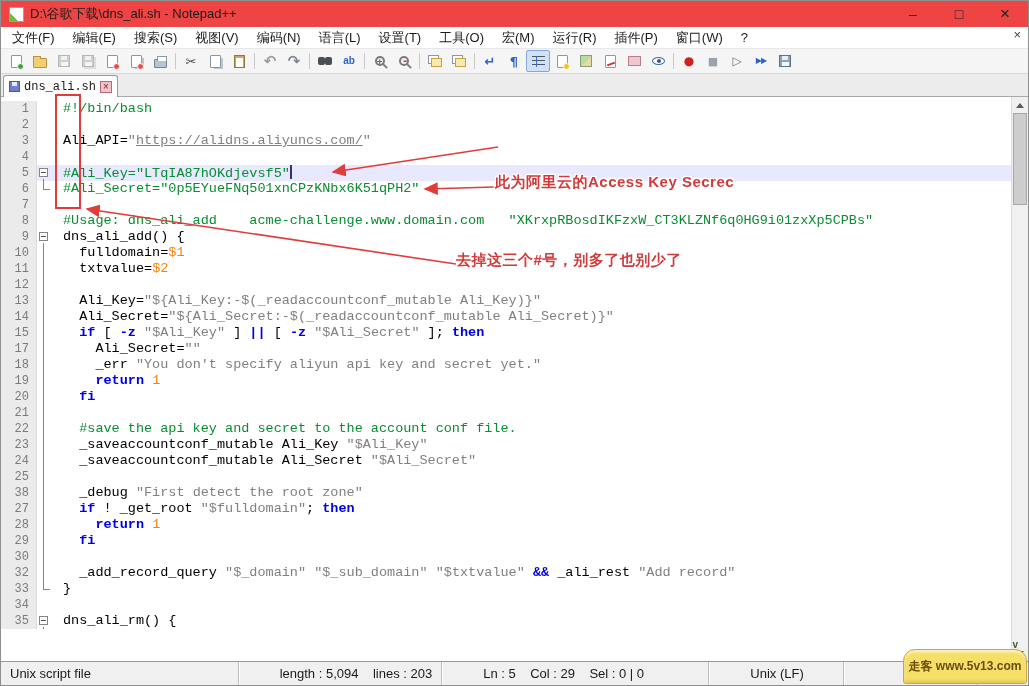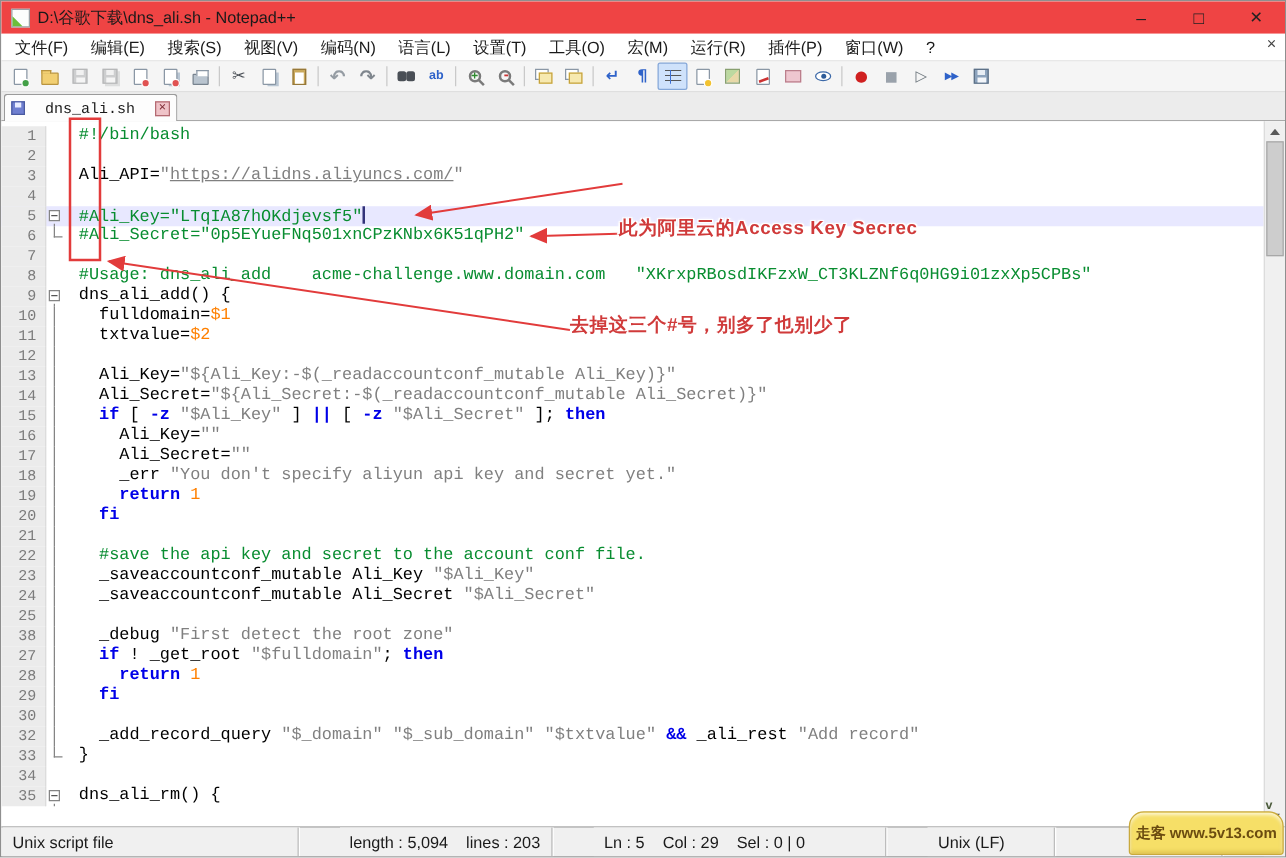--- a/index.html
+++ b/index.html
@@ -65,21 +65,21 @@
       linear-gradient(to right,#3b6fd4 1px,transparent 1px) 4px 0/13px 100% no-repeat,
       repeating-linear-gradient(#555 0 1px,transparent 1px 4px);}
   .sh-map{width:12px;height:12px;border:1px solid #88a070;background:linear-gradient(135deg,#bcd9a0 50%,#e8d9a8 50%);}
   .sh-fn::after{content:"";position:absolute;left:1px;bottom:2px;width:8px;height:2px;background:#c33;transform:rotate(-20deg);}
   .sh-pink{width:13px;height:10px;background:#eec6cf;border:1px solid #bb7f8c;}
   .sh-eye{width:13px;height:8px;border:1px solid #3c69a8;border-radius:50%;position:relative;background:#fff;}
   .sh-eye::before{content:"";position:absolute;left:4px;top:1px;width:4px;height:4px;border-radius:50%;background:#2d5b99;}
 
   
   .tabbar{height:23px;background:#ececec;border-bottom:1px solid #a9a9a9;display:flex;align-items:flex-end;padding-left:2px;}
-  .tab{height:22px;display:flex;align-items:center;gap:16px;padding:0 5px;background:#fdfdfd;border:1px solid #9b9b9b;border-bottom:none;border-radius:3px 3px 0 0;position:relative;top:1px;}
+  .tab{height:22px;display:flex;align-items:center;gap:4px;padding:0 5px;background:#fdfdfd;border:1px solid #9b9b9b;border-bottom:none;border-radius:3px 3px 0 0;position:relative;top:1px;}
   .tabsave{width:11px;height:11px;background:#6f7fd0;border:1px solid #4a5aa0;position:relative;flex:none;}
   .tabsave::before{content:"";position:absolute;left:2px;top:0;width:5px;height:4px;background:#e8ecff;}
   .tablabel{font-size:12px;font-family:"Liberation Mono",monospace;}
   .tabclose{width:12px;height:12px;background:#efc3c8;border:1px solid #b46a72;color:#7c2a33;font-size:10px;line-height:10px;text-align:center;flex:none;}
 
   
   .editor{height:564px;display:flex;background:#fff;position:relative;}
   #code{flex:1;overflow:hidden;padding-top:4px;font-family:"Liberation Mono","DejaVu Sans Mono",monospace;font-size:13.5px;}
   .line{display:flex;height:16px;line-height:16px;white-space:pre;}
   .line.cur{background:var(--current_line);}
@@ -288,21 +288,20 @@
         <div class="line"><span class="ln">6</span><span class="fold"><i class="fendv"></i><i class="fendh"></i></span><span class="txt"><span class="c-comment">#Ali_Secret="0p5EYueFNq501xnCPzKNbx6K51qPH2"</span></span></div>
         <div class="line"><span class="ln">7</span><span class="fold"></span><span class="txt"></span></div>
         <div class="line"><span class="ln">8</span><span class="fold"></span><span class="txt"><span class="c-comment">#Usage: dns_ali_add    acme-challenge.www.domain.com   "XKrxpRBosdIKFzxW_CT3KLZNf6q0HG9i01zxXp5CPBs"</span></span></div>
         <div class="line"><span class="ln">9</span><span class="fold"><i class="fbox"></i><i class="fline"></i></span><span class="txt"><span class="c-plain">dns_ali_add() {</span></span></div>
         <div class="line"><span class="ln">10</span><span class="fold"><i class="fmid"></i></span><span class="txt"><span class="c-plain">  fulldomain=</span><span class="c-num">$1</span></span></div>
         <div class="line"><span class="ln">11</span><span class="fold"><i class="fmid"></i></span><span class="txt"><span class="c-plain">  txtvalue=</span><span class="c-num">$2</span></span></div>
         <div class="line"><span class="ln">12</span><span class="fold"><i class="fmid"></i></span><span class="txt"></span></div>
         <div class="line"><span class="ln">13</span><span class="fold"><i class="fmid"></i></span><span class="txt"><span class="c-plain">  Ali_Key=</span><span class="c-str">"${Ali_Key:-$(_readaccountconf_mutable Ali_Key)}"</span></span></div>
         <div class="line"><span class="ln">14</span><span class="fold"><i class="fmid"></i></span><span class="txt"><span class="c-plain">  Ali_Secret=</span><span class="c-str">"${Ali_Secret:-$(_readaccountconf_mutable Ali_Secret)}"</span></span></div>
         <div class="line"><span class="ln">15</span><span class="fold"><i class="fmid"></i></span><span class="txt"><span class="c-plain">  </span><span class="c-kw">if</span><span class="c-plain"> [ </span><span class="c-kw">-z</span><span class="c-plain"> </span><span class="c-str">"$Ali_Key"</span><span class="c-plain"> ] </span><span class="c-kw">||</span><span class="c-plain"> [ </span><span class="c-kw">-z</span><span class="c-plain"> </span><span class="c-str">"$Ali_Secret"</span><span class="c-plain"> ]; </span><span class="c-kw">then</span></span></div>
-        <div class="line"><span class="ln">16</span><span class="fold"><i class="fmid"></i></span><span class="txt"><span class="c-plain">    Ali_Key=</span><span class="c-str">""</span></span></div>
         <div class="line"><span class="ln">17</span><span class="fold"><i class="fmid"></i></span><span class="txt"><span class="c-plain">    Ali_Secret=</span><span class="c-str">""</span></span></div>
         <div class="line"><span class="ln">18</span><span class="fold"><i class="fmid"></i></span><span class="txt"><span class="c-plain">    _err </span><span class="c-str">"You don't specify aliyun api key and secret yet."</span></span></div>
         <div class="line"><span class="ln">19</span><span class="fold"><i class="fmid"></i></span><span class="txt"><span class="c-plain">    </span><span class="c-kw">return</span><span class="c-plain"> </span><span class="c-num">1</span></span></div>
         <div class="line"><span class="ln">20</span><span class="fold"><i class="fmid"></i></span><span class="txt"><span class="c-plain">  </span><span class="c-kw">fi</span></span></div>
         <div class="line"><span class="ln">21</span><span class="fold"><i class="fmid"></i></span><span class="txt"></span></div>
         <div class="line"><span class="ln">22</span><span class="fold"><i class="fmid"></i></span><span class="txt"><span class="c-comment">  #save the api key and secret to the account conf file.</span></span></div>
         <div class="line"><span class="ln">23</span><span class="fold"><i class="fmid"></i></span><span class="txt"><span class="c-plain">  _saveaccountconf_mutable Ali_Key </span><span class="c-str">"$Ali_Key"</span></span></div>
         <div class="line"><span class="ln">24</span><span class="fold"><i class="fmid"></i></span><span class="txt"><span class="c-plain">  _saveaccountconf_mutable Ali_Secret </span><span class="c-str">"$Ali_Secret"</span></span></div>
         <div class="line"><span class="ln">25</span><span class="fold"><i class="fmid"></i></span><span class="txt"></span></div>
         <div class="line"><span class="ln">38</span><span class="fold"><i class="fmid"></i></span><span class="txt"><span class="c-plain">  _debug </span><span class="c-str">"First detect the root zone"</span></span></div>

